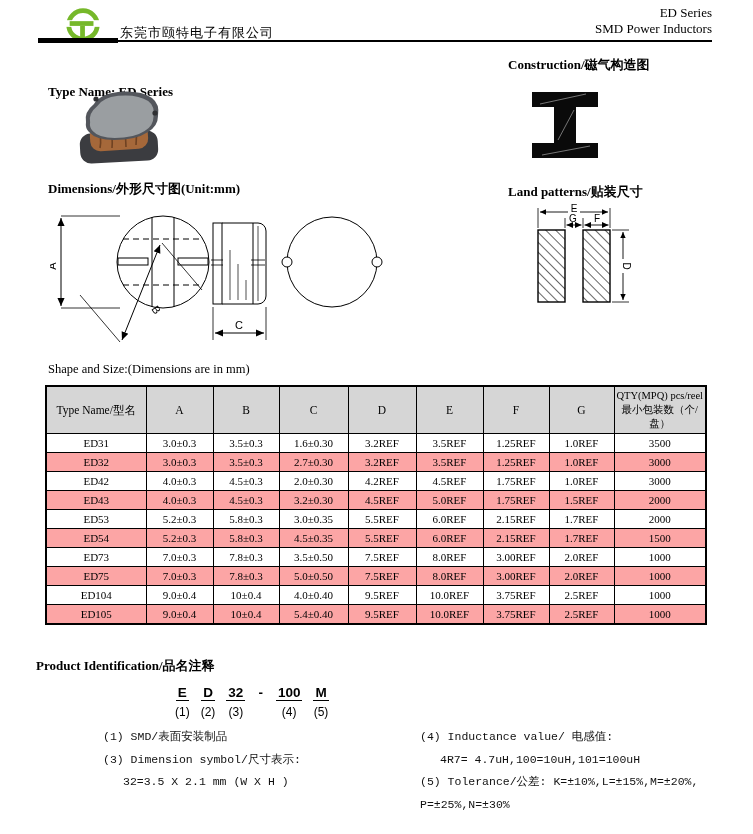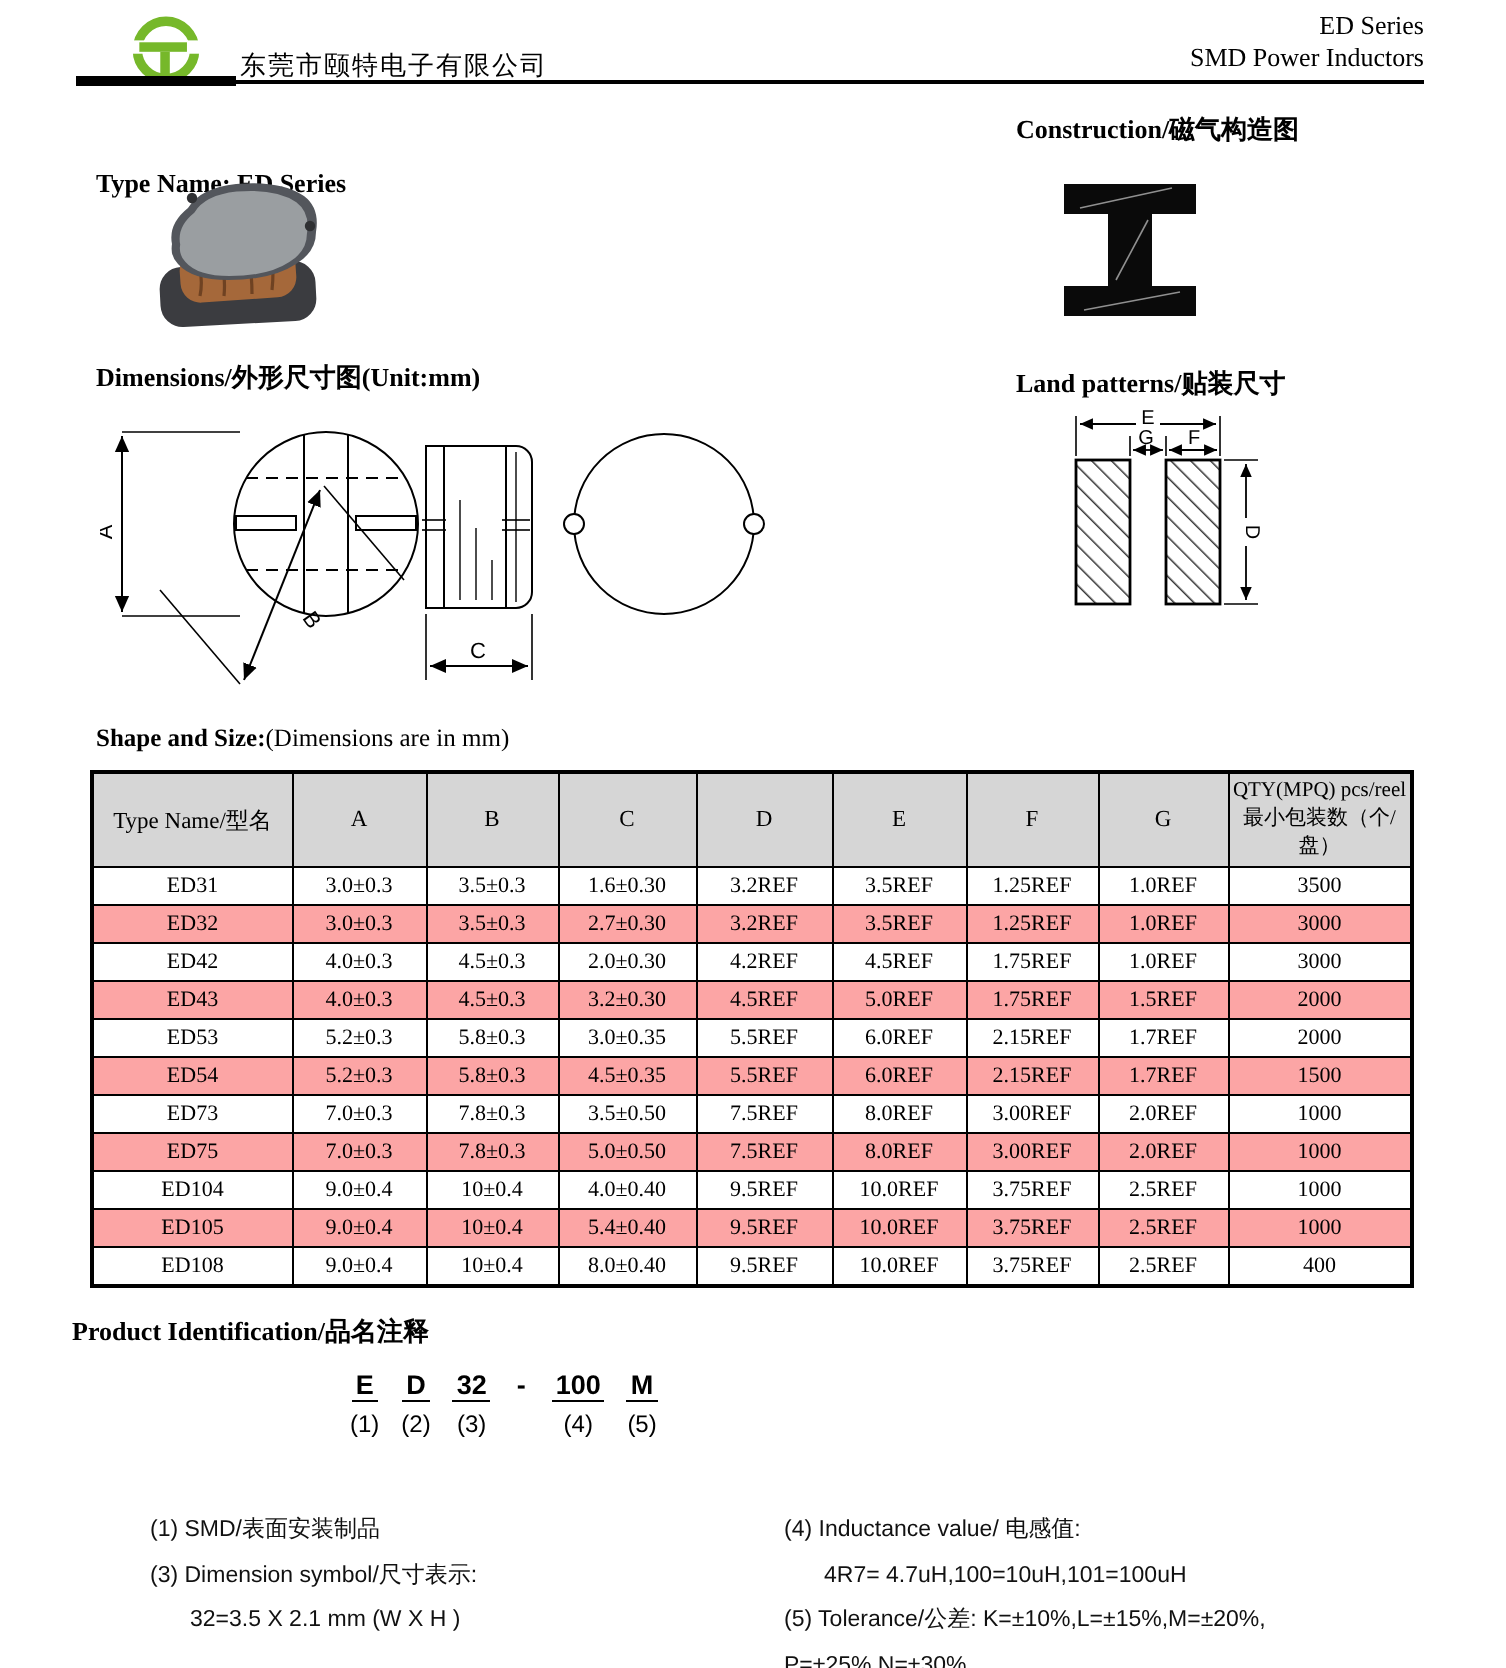--- a/index.html
+++ b/index.html
@@ -9,21 +9,21 @@
   }
   
   .logo{position:absolute;left:62px;top:4px;width:42px;height:40px;}
   .company{position:absolute;left:120px;top:24px;font-size:13px;letter-spacing:1px;}
   .doc-title{position:absolute;right:41px;top:5px;text-align:right;font-size:13px;line-height:16px;}
   .rule-main{position:absolute;left:38px;top:40px;width:674px;height:2px;background:#000;}
   .rule-thick{position:absolute;left:38px;top:38px;width:80px;height:5px;background:#000;}
   
   .h-sec{position:absolute;font-weight:bold;font-size:13px;white-space:nowrap;}
   .h-shape{position:absolute;font-size:12.5px;white-space:nowrap;}
-  .h-shape b{font-weight:bold;}
+  .h-shape b{font-weight:normal;}
   
   .fig{position:absolute;}
   
   .size-table{
     position:absolute;left:45px;top:385px;width:660px;
     border-collapse:collapse;table-layout:fixed;
     font-size:11px;text-align:center;
   }
   .size-table th,.size-table td{border:1px solid #000;padding:0;height:18px;font-weight:normal;}
   .size-table{border:2px solid #000;}
@@ -31,22 +31,22 @@
   .size-table thead .qtyh{font-size:10.5px;line-height:14px;}
   .size-table tr.stripe td{background:#fca5a5;}
   
   .marking{position:absolute;left:175px;top:685px;display:flex;gap:11px;
     font-family:"Liberation Sans", sans-serif;}
   .mcol{display:flex;flex-direction:column;align-items:center;}
   .mcode{font-weight:bold;font-size:13.5px;padding:0 2px;line-height:15px;}
   .mcode.u{border-bottom:1.8px solid #000;}
   .mnum{font-size:12px;margin-top:4px;min-height:14px;}
   
-  .notes{position:absolute;top:757px;font-family:Liberation Sans, sans-serif;
-    font-size:11.5px;color:#111;}
+  .notes{position:absolute;top:729px;font-family:Liberation Mono, monospace;
+    font-size:11.5px;color:#111;margin-left:28px;}
   .notes-left{left:75px;width:310px;}
   .notes-right{left:392px;width:340px;}
   .note-line{height:22.5px;line-height:16px;white-space:nowrap;}
   .note-line.indent{padding-left:20px;}
   svg text{font-family:"Liberation Sans", sans-serif;}
 </style>
 </head>
 <body>
 
 <svg class="logo" viewBox="0 0 44 42">
@@ -306,31 +306,20 @@
         <td>ED105</td>
         <td>9.0±0.4</td>
         <td>10±0.4</td>
         <td>5.4±0.40</td>
         <td>9.5REF</td>
         <td>10.0REF</td>
         <td>3.75REF</td>
         <td>2.5REF</td>
         <td>1000</td>
       </tr>
-      <tr>
-        <td>ED108</td>
-        <td>9.0±0.4</td>
-        <td>10±0.4</td>
-        <td>8.0±0.40</td>
-        <td>9.5REF</td>
-        <td>10.0REF</td>
-        <td>3.75REF</td>
-        <td>2.5REF</td>
-        <td>400</td>
-      </tr>
     </tbody>
 </table>
 
 <div class="marking">
     <div class="mcol">
       <span class="mcode u">E</span>
       <span class="mnum">(1)</span>
     </div>
     <div class="mcol">
       <span class="mcode u">D</span>

